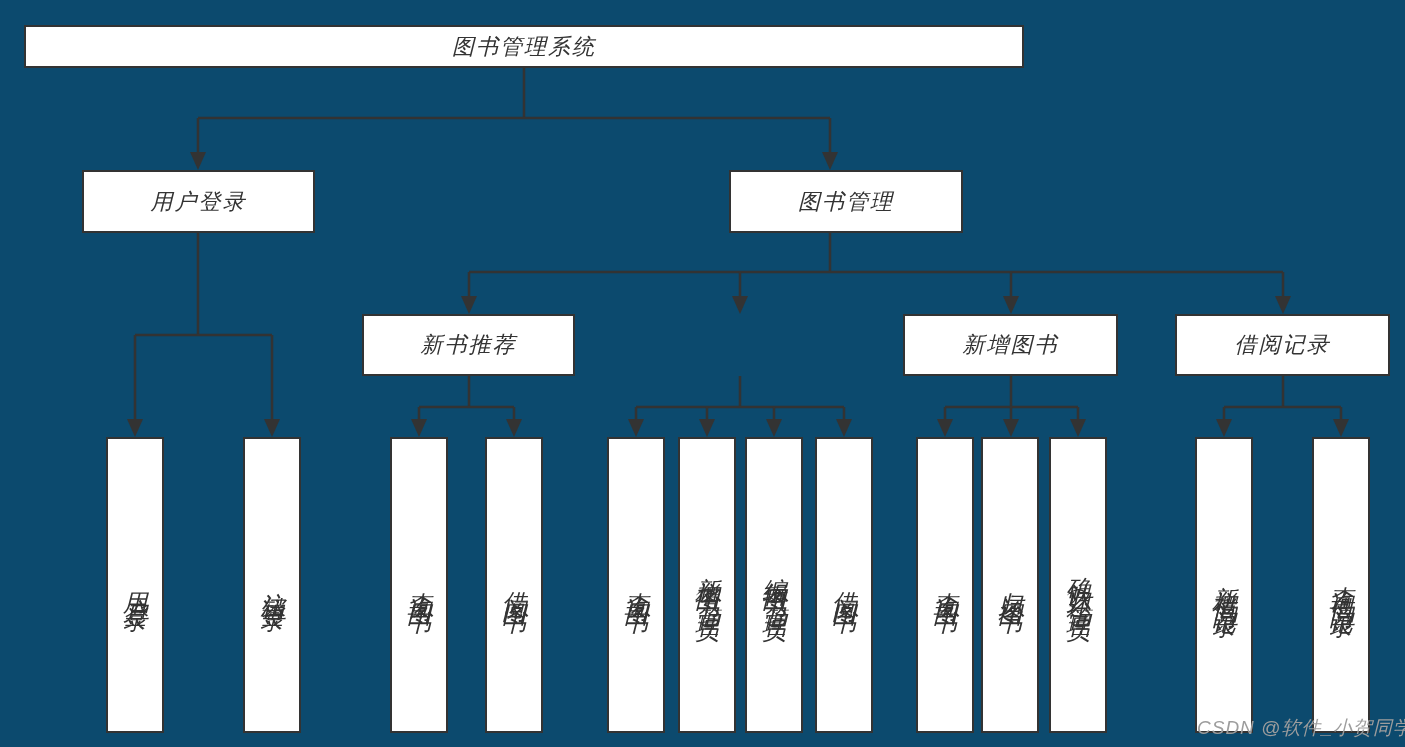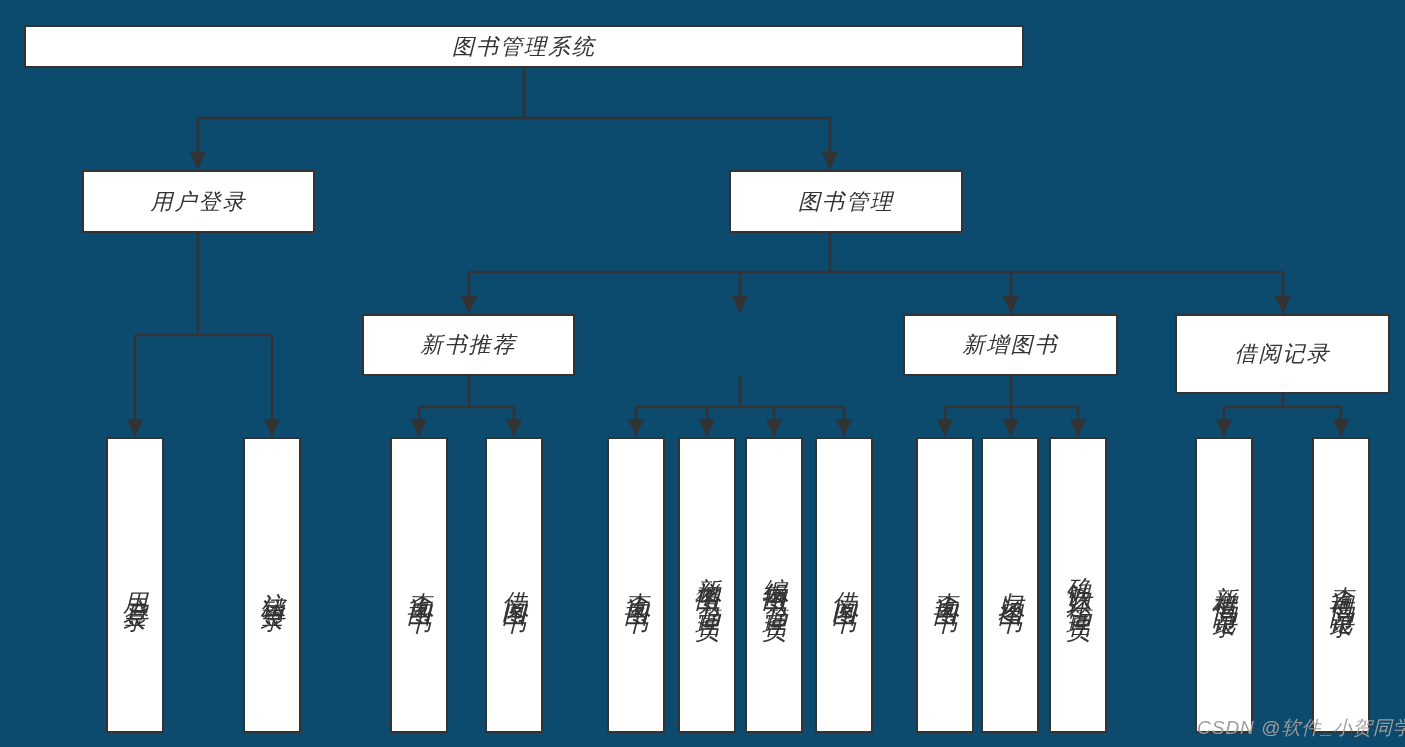--- a/index.html
+++ b/index.html
@@ -138,21 +138,21 @@
   <div class="box hbox" style="left:713px; top:170px; width:234px; height:63px;margin-left:16px;">
     <span>图书管理</span>
   </div>
 
   <div class="box hbox" style="left:362px; top:314px; width:213px; height:62px;">
     <span>新书推荐</span>
   </div>
   <div class="box hbox" style="left:903px; top:314px; width:215px; height:62px;">
     <span>新增图书</span>
   </div>
-  <div class="box hbox" style="left:1175px; top:314px; width:215px; height:80px;text-align:right;">
+  <div class="box hbox" style="left:1175px; top:314px; width:215px; height:62px;text-align:right;">
     <span>借阅记录</span>
   </div>
 
   <div class="box vbox" style="left:106px;">
     <span>用户登录</span>
   </div>
   <div class="box vbox" style="left:243px;">
     <span>注销登录</span>
   </div>
 

